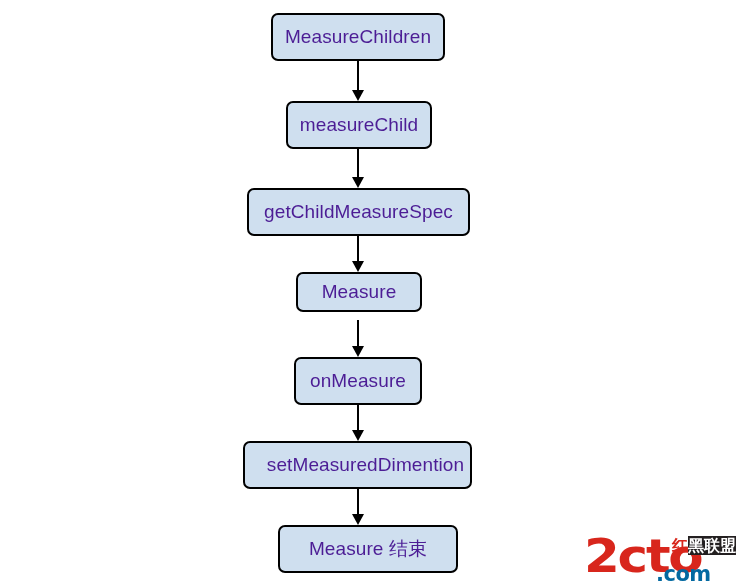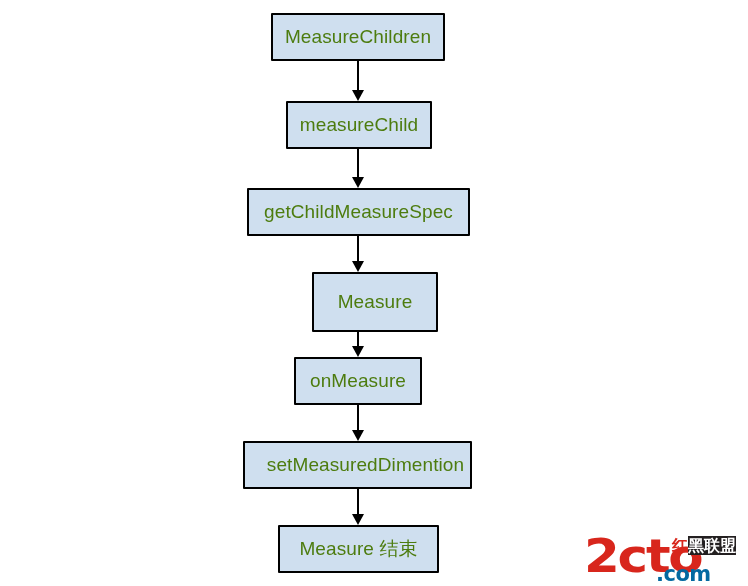--- a/index.html
+++ b/index.html
@@ -21,25 +21,25 @@
     top: 0;
     width: 748px;
     height: 586px;
   }
 
   .node {
     position: absolute;
     box-sizing: border-box;
     background: #cfdfef;
     border: 2px solid #000000;
-    border-radius: 1px;
+    border-radius: 7px;
     display: flex;
     align-items: center;
     justify-content: center;
-    color: #4d7c0f;
+    color: #4c1d95;
     font-size: 19px;
     line-height: 1;
     letter-spacing: 0.1px;
     white-space: nowrap;
     font-family: "Liberation Sans", "DejaVu Sans", sans-serif;
   }
   .node-label {
     display: block;
     padding-bottom: 1px;
   }
@@ -150,30 +150,30 @@
     </div>
     <div class="node" style="left: 271px; top: 13px; width: 174px; height: 48px; background: rgb(207, 223, 239); border-color: rgb(0, 0, 0);">
       <span class="node-label">MeasureChildren</span>
     </div>
     <div class="node" style="left: 286px; top: 101px; width: 146px; height: 48px; background: rgb(207, 223, 239); border-color: rgb(0, 0, 0);">
       <span class="node-label">measureChild</span>
     </div>
     <div class="node" style="left: 247px; top: 188px; width: 223px; height: 48px; background: rgb(207, 223, 239); border-color: rgb(0, 0, 0);">
       <span class="node-label">getChildMeasureSpec</span>
     </div>
-    <div class="node" style="left: 296px; top: 272px; width: 126px; height: 60px; background: rgb(207, 223, 239); border-color: rgb(0, 0, 0); margin-left: 16px;">
+    <div class="node" style="left: 296px; top: 272px; width: 126px; height: 40px; background: rgb(207, 223, 239); border-color: rgb(0, 0, 0);">
       <span class="node-label">Measure</span>
     </div>
     <div class="node" style="left: 294px; top: 357px; width: 128px; height: 48px; background: rgb(207, 223, 239); border-color: rgb(0, 0, 0);">
       <span class="node-label">onMeasure</span>
     </div>
     <div class="node" style="left: 243px; top: 441px; width: 229px; height: 48px; background: rgb(207, 223, 239); border-color: rgb(0, 0, 0); padding-left: 16px;">
       <span class="node-label">setMeasuredDimention</span>
     </div>
-    <div class="node" style="left: 278px; top: 525px; width: 161px; height: 48px; background: rgb(207, 223, 239); border-color: rgb(0, 0, 0);">
+    <div class="node" style="left: 278px; top: 525px; width: 180px; height: 48px; background: rgb(207, 223, 239); border-color: rgb(0, 0, 0);">
       <span class="node-label">Measure 结束</span>
     </div>
   </div>
 
 <div id="watermark">
   <div id="wm-main">2cto</div>
   <div id="wm-dotcom">.com</div>
   <div id="wm-cn"><span class="cn-red">红</span><span class="cn-dark">黑联盟</span></div>
 </div>
 

